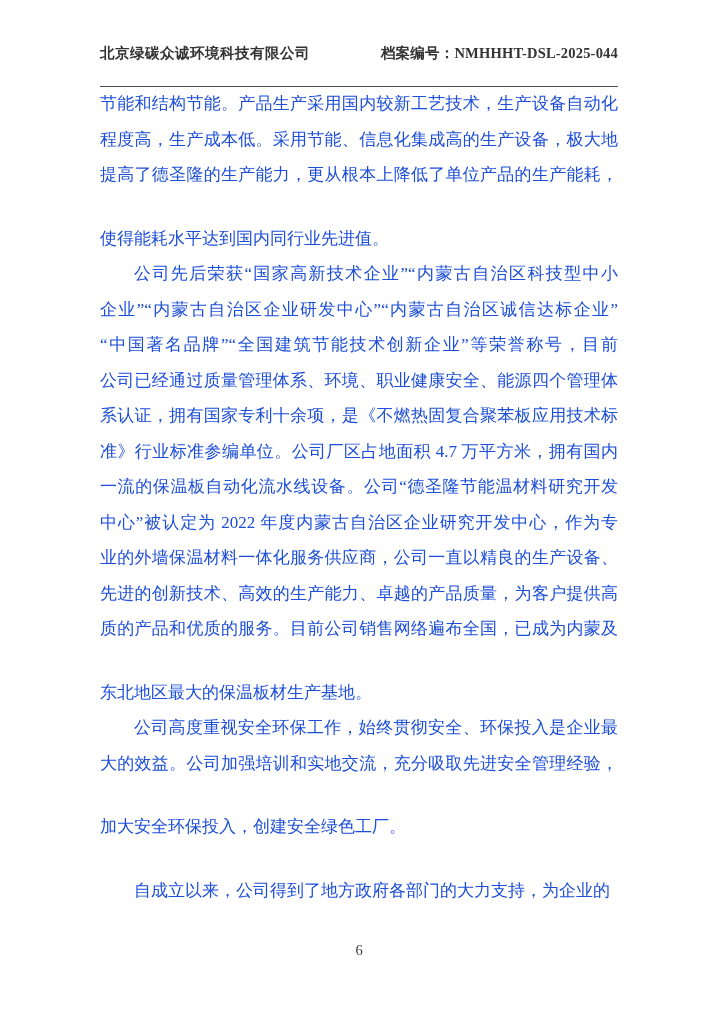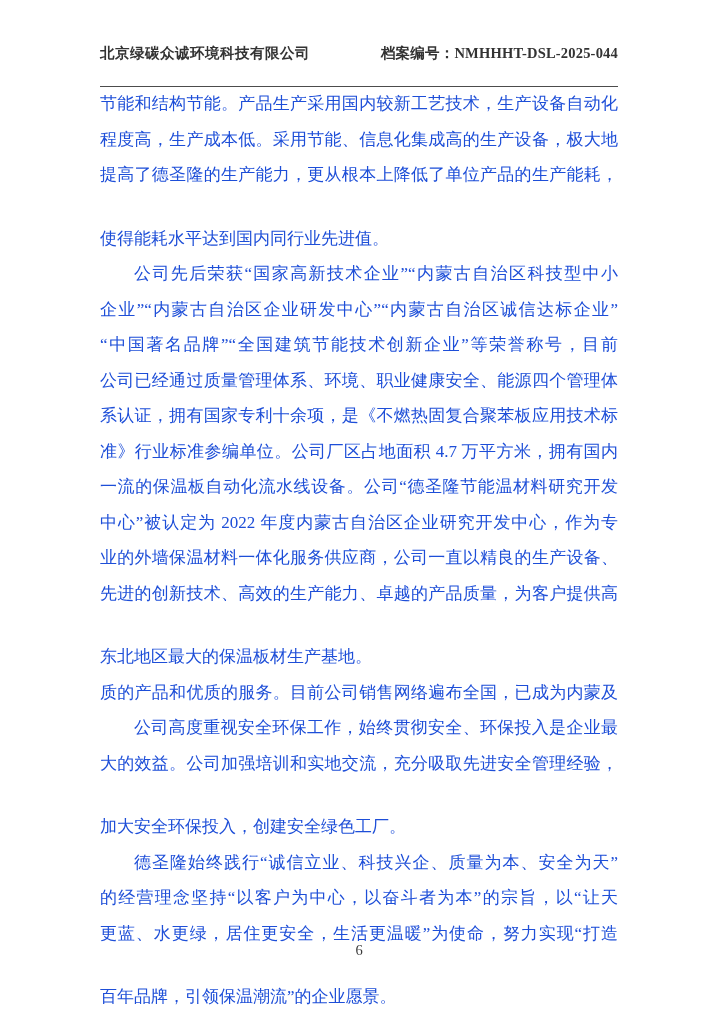--- a/index.html
+++ b/index.html
@@ -91,33 +91,27 @@
         <div class="line indent">公司先后荣获“国家高新技术企业”“内蒙古自治区科技型中小</div>
         <div class="line">企业”“内蒙古自治区企业研发中心”“内蒙古自治区诚信达标企业”</div>
         <div class="line">“中国著名品牌”“全国建筑节能技术创新企业”等荣誉称号，目前</div>
         <div class="line">公司已经通过质量管理体系、环境、职业健康安全、能源四个管理体</div>
         <div class="line">系认证，拥有国家专利十余项，是《不燃热固复合聚苯板应用技术标</div>
         <div class="line">准》行业标准参编单位。公司厂区占地面积 4.7 万平方米，拥有国内</div>
         <div class="line">一流的保温板自动化流水线设备。公司“德圣隆节能温材料研究开发</div>
         <div class="line">中心”被认定为 2022 年度内蒙古自治区企业研究开发中心，作为专</div>
         <div class="line">业的外墙保温材料一体化服务供应商，公司一直以精良的生产设备、</div>
         <div class="line">先进的创新技术、高效的生产能力、卓越的产品质量，为客户提供高</div>
+        <div class="line">质的产品和优质的服务。目前公司销售网络遍布全国，已成为内蒙及</div>
         <div class="line last">东北地区最大的保温板材生产基地。</div>
-        <div class="line">质的产品和优质的服务。目前公司销售网络遍布全国，已成为内蒙及</div>
       </div>
       <div class="paragraph">
         <div class="line indent">公司高度重视安全环保工作，始终贯彻安全、环保投入是企业最</div>
         <div class="line">大的效益。公司加强培训和实地交流，充分吸取先进安全管理经验，</div>
         <div class="line last">加大安全环保投入，创建安全绿色工厂。</div>
-      </div>
-      <div class="paragraph">
-        <div class="line indent">德圣隆始终践行“诚信立业、科技兴企、质量为本、安全为天”</div>
-        <div class="line">的经营理念坚持“以客户为中心，以奋斗者为本”的宗旨，以“让天</div>
-        <div class="line">更蓝、水更绿，居住更安全，生活更温暖”为使命，努力实现“打造</div>
-        <div class="line last">百年品牌，引领保温潮流”的企业愿景。</div>
       </div>
       <div class="paragraph">
         <div class="line last indent">自成立以来，公司得到了地方政府各部门的大力支持，为企业的</div>
       </div>
     </main>
 
   <footer class="footer">
     <span>6</span>
   </footer>
 

